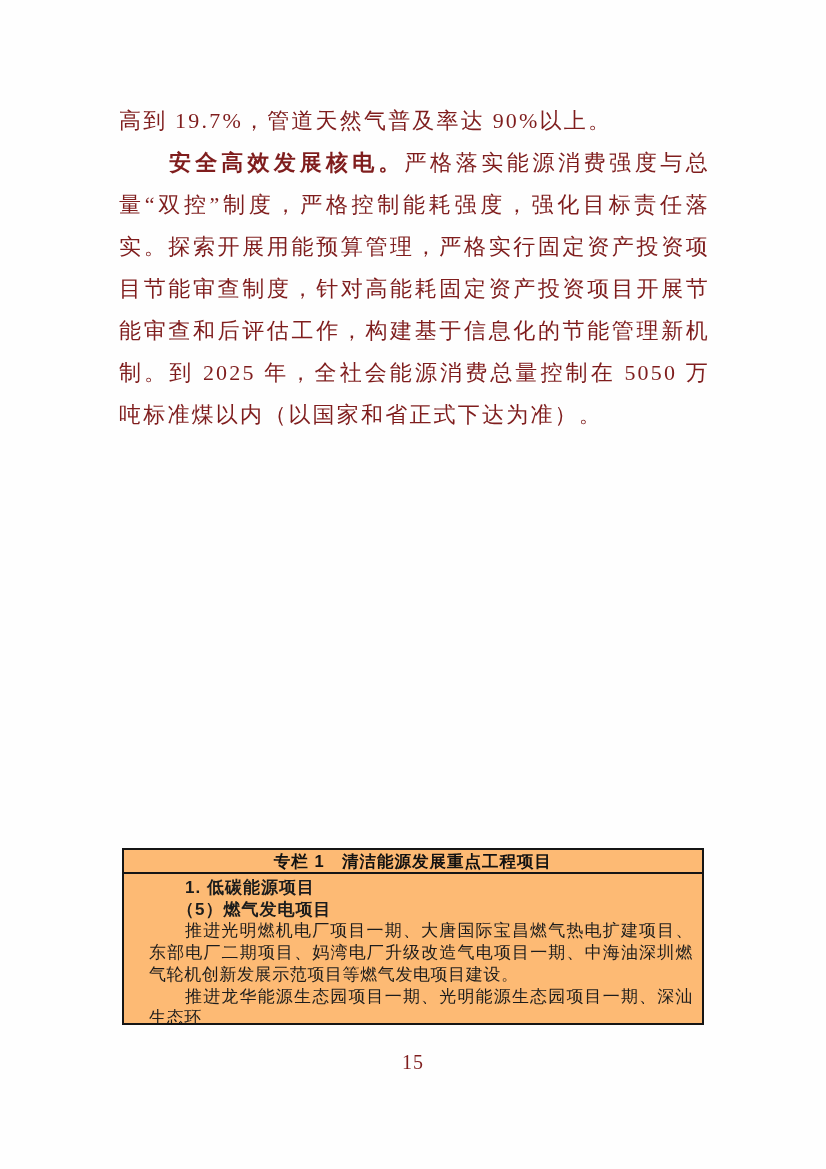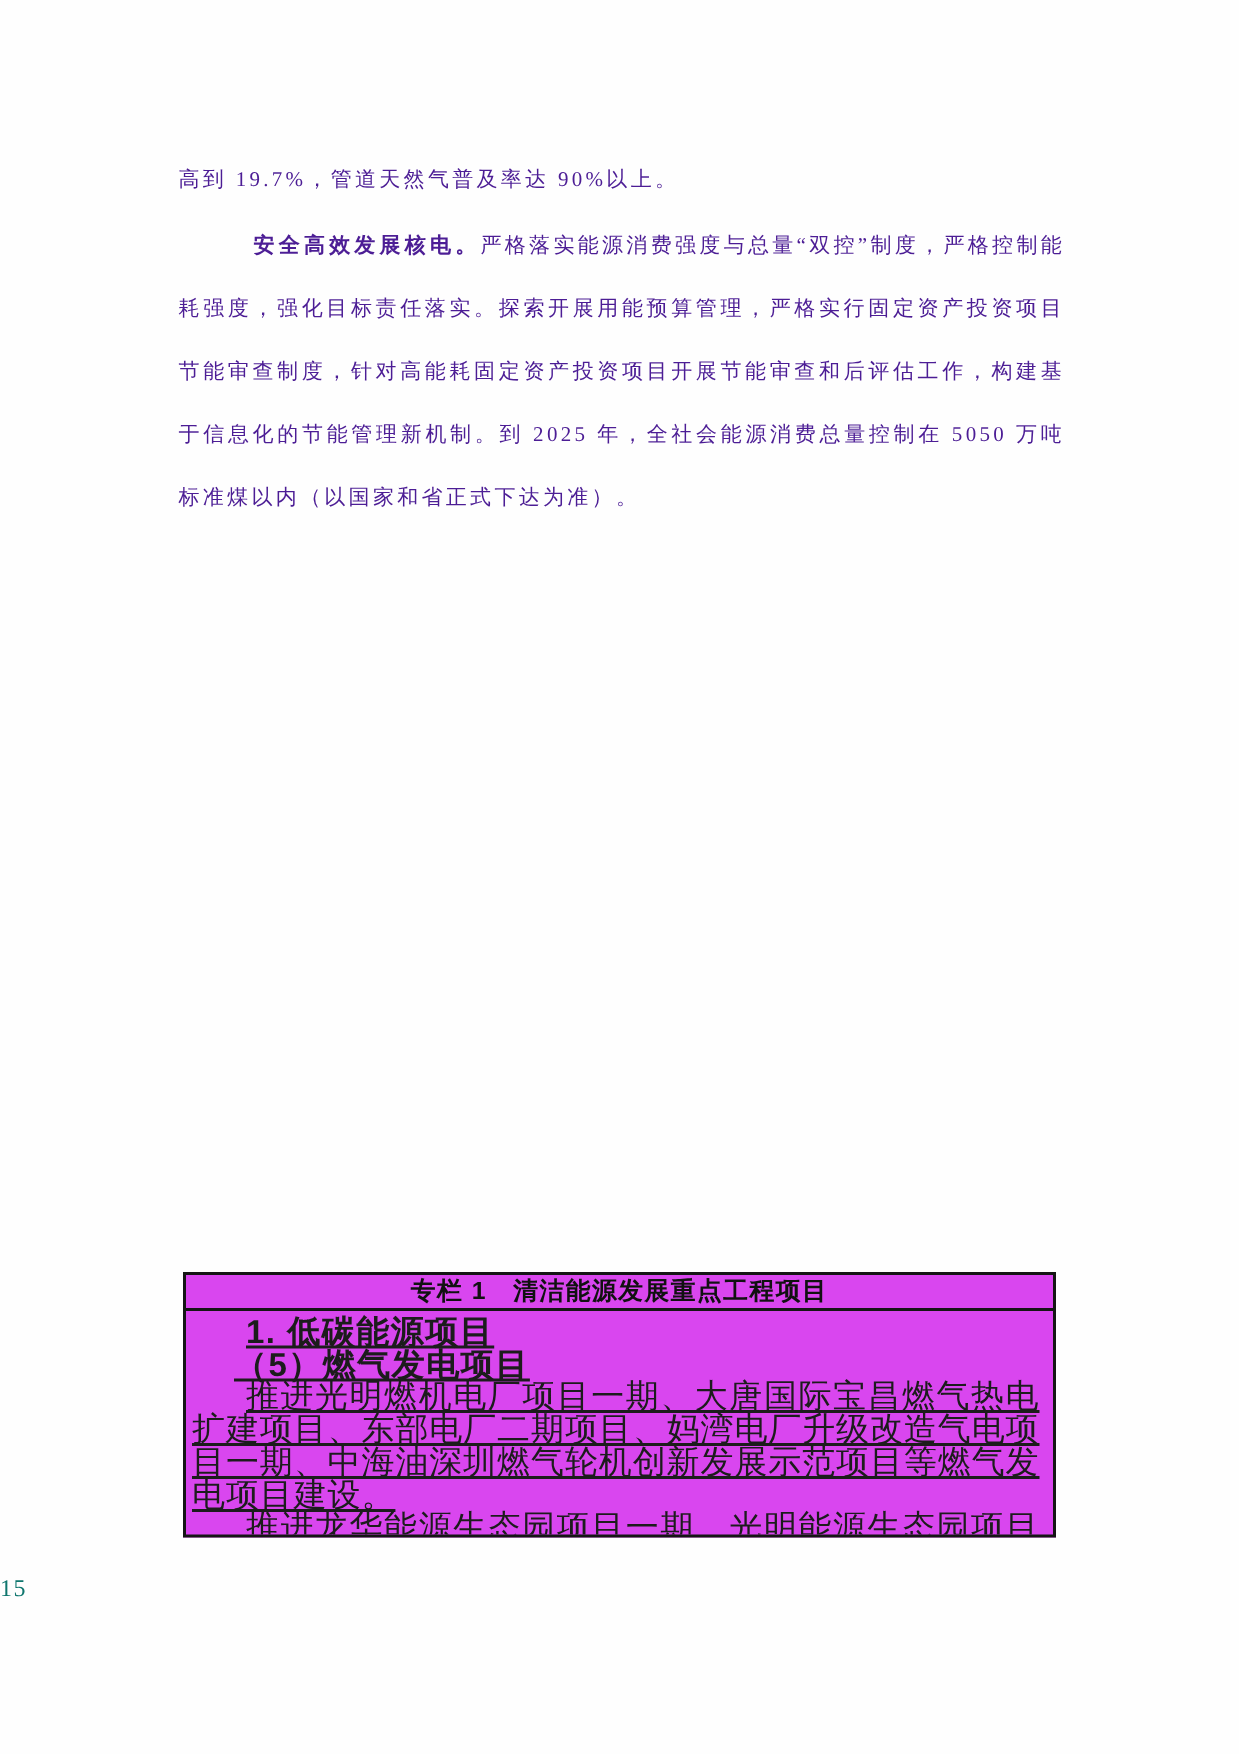--- a/index.html
+++ b/index.html
@@ -17,59 +17,58 @@
     overflow: hidden;
   }
   
   .text-block {
     position: absolute;
     left: 119px; top: 100px;
     width: 591px;
   }
   .para {
     margin: 0;
-    font-size: 14px;
+    font-size: 22px;
     line-height: 42px;
     letter-spacing: 2.2px;
     text-align: justify;
     text-justify: inter-character;
-    color: #4c1d95;
+    color: #7f1d1d;
   }
   .para.indent { text-indent: 50px; }
   .lead {
     font-weight: 700;
     font-family: "Liberation Sans", "DejaVu Sans", sans-serif;
     letter-spacing: 2.8px;
   }
   
   .box {
     position: absolute;
     left: 122px; top: 848px;
     width: 582px; height: 177px;
     border: 2px solid #151515;
-    background: #d946ef;
+    background: #fdba74;
     overflow: hidden;
   }
   .box-header {
     border-bottom: 2px solid #151515;
     text-align: center;
     font-family: "Liberation Sans", "DejaVu Sans", sans-serif;
     font-weight: 700;
     font-size: 16.5px;
     line-height: 21px;
     padding: 1px 0 0 0;
     letter-spacing: 1px;
     color: #111;
   }
   .box-body {
-    padding: 3px 9px 4px 4px;
-    font-size: 22px;
+    padding: 3px 9px 4px 25px;
+    font-size: 17px;
     line-height: 21.7px;
     color: #1c1c1c;
-    text-decoration: underline;
   }
   .box-h1 {
     font-family: "Liberation Sans", "DejaVu Sans", sans-serif;
     font-weight: 700;
     margin-left: 36px;
     letter-spacing: 1px;
   }
   .box-h2 {
     font-family: "Liberation Sans", "DejaVu Sans", sans-serif;
     font-weight: 700;
@@ -81,23 +80,24 @@
     text-indent: 36px;
     text-align: justify;
     text-justify: inter-character;
     letter-spacing: 0.6px;
   }
   
   .page-number {
     position: absolute;
     top: 1051px; left: 0;
     width: 100%;
-    font-size: 16px;
+    text-align: center;
+    font-size: 20px;
     letter-spacing: 1px;
-    color: #0f766e;
+    color: #7f1d1d;
   }
 </style>
 </head>
 <body>
 
 <div class="page">
 
   <div class="text-block">
     <p class="para"><span>高到 19.7%，管道天然气普及率达 90%以上。</span></p>
 

